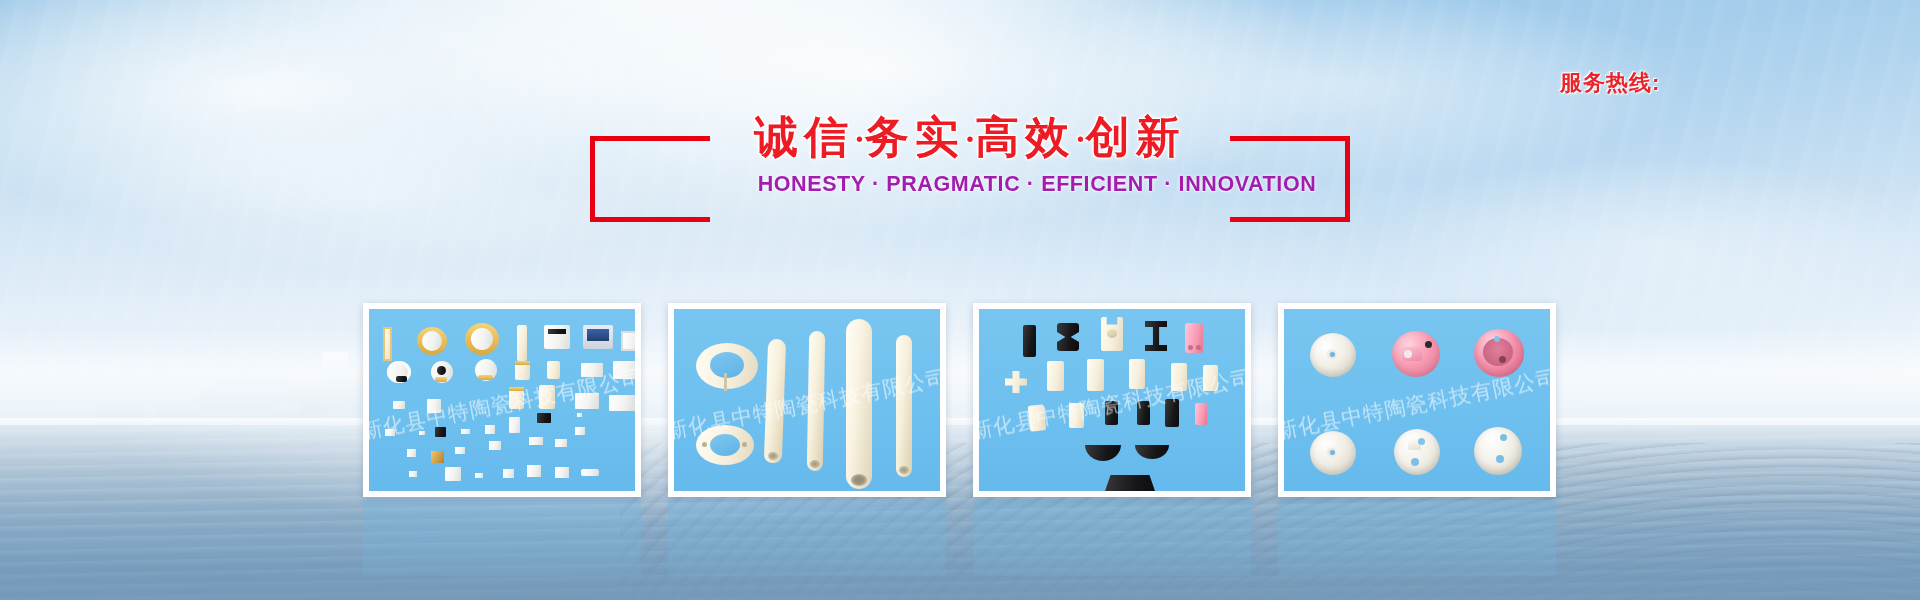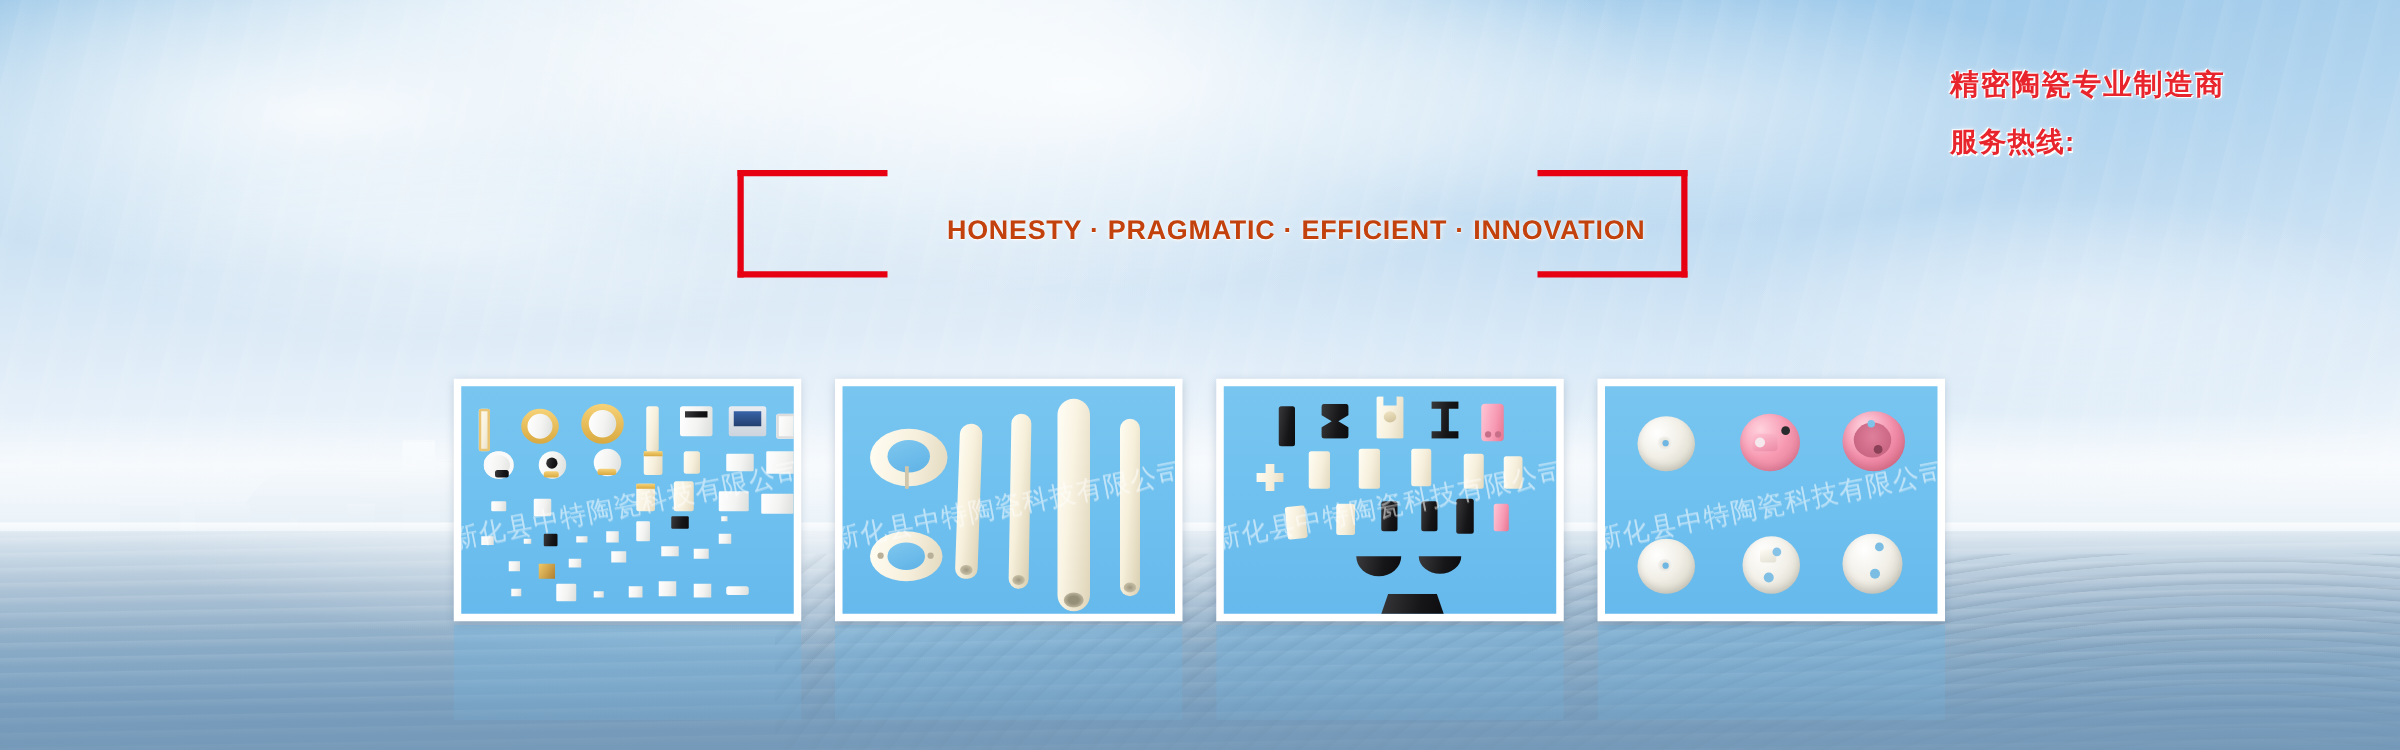--- a/index.html
+++ b/index.html
@@ -122,21 +122,21 @@
     color:#ed1c24; white-space:nowrap;
     text-shadow:
       0 0 3px #fff, 0 0 6px #fff, 1px 1px 0 #fff,
       -1px -1px 0 #fff, 1px -1px 0 #fff, -1px 1px 0 #fff;
   }
   .cn-line .dot { font-size:30px; vertical-align:2px; letter-spacing:0; }
   .en-line {
     position:absolute; left:0; top:72px; width:894px;
     text-align:center;
     font-size:21.5px; font-weight:700; letter-spacing:0.6px;
-    color:#c2410c; white-space:nowrap;
+    color:#a21caf; white-space:nowrap;
     text-shadow:0 0 4px rgba(255,255,255,.95), 0 1px 0 rgba(255,255,255,.9);
   }
 
   
   .contact { position:absolute; left:1560px; top:52px; width:360px; }
   .contact .c1 {
     font-size:23px; font-weight:700; color:#e8252d; letter-spacing:1.5px;
     text-shadow:0 0 4px #fff, 1px 1px 0 #fff, -1px -1px 0 #fff;
     white-space:nowrap;
   }
@@ -244,26 +244,28 @@
   <div class="ground">
     <div class="streaks"></div>
     <div class="tracks"></div>
     <div class="sheen"></div>
   </div>
 
   <div class="slogan">
     <div class="bracket left"></div>
     <div class="bracket right"></div>
 
+    <div class="cn-line">
+      <span>诚信</span><span class="dot">·</span><span>务实</span><span class="dot">·</span><span>高效</span><span class="dot">·</span><span>创新</span>
+    </div>
 
     <div class="en-line">HONESTY · PRAGMATIC · EFFICIENT · INNOVATION</div>
   </div>
 
   <div class="contact">
-    <div class="c1">精密陶瓷专业制造商</div>
     <div class="c2">服务热线:</div>
   </div>
 
   <div class="refl r1">
       <div class="rin"></div>
     </div>
   <div class="refl r2">
       <div class="rin"></div>
     </div>
   <div class="refl r3">

